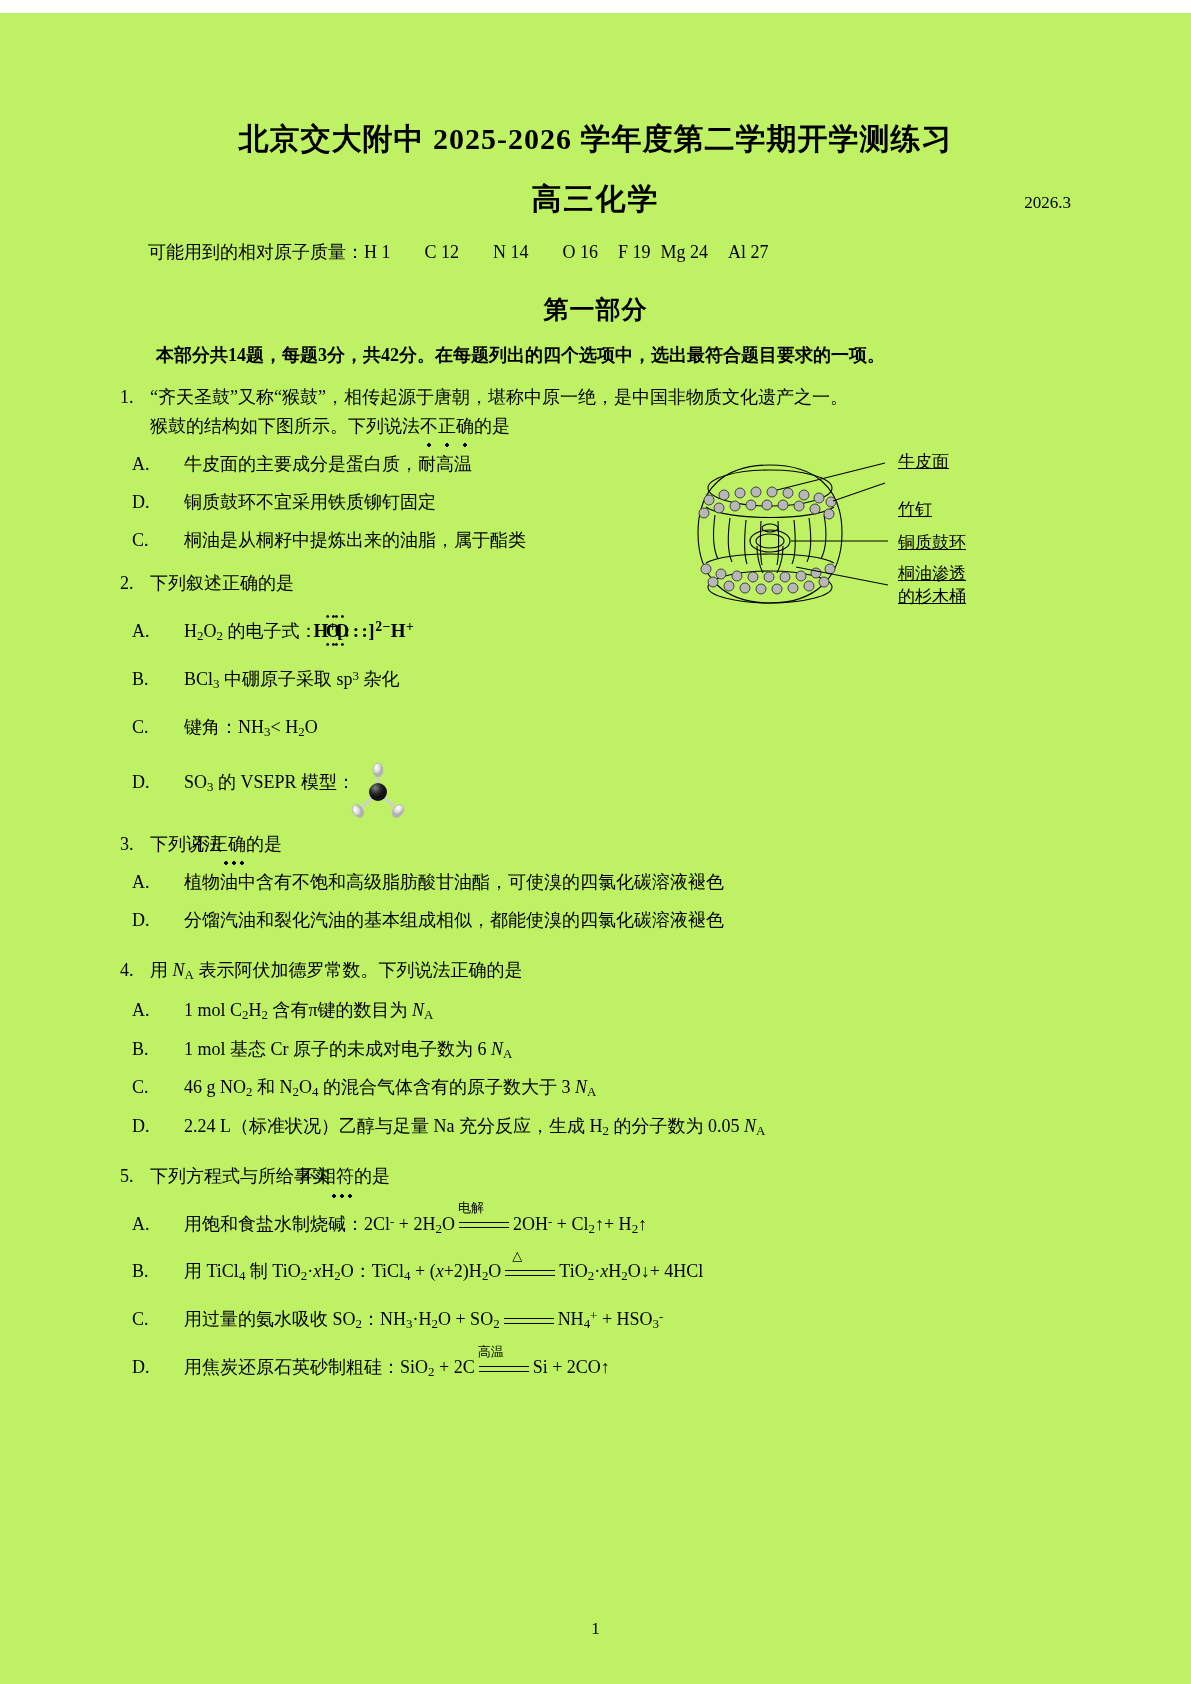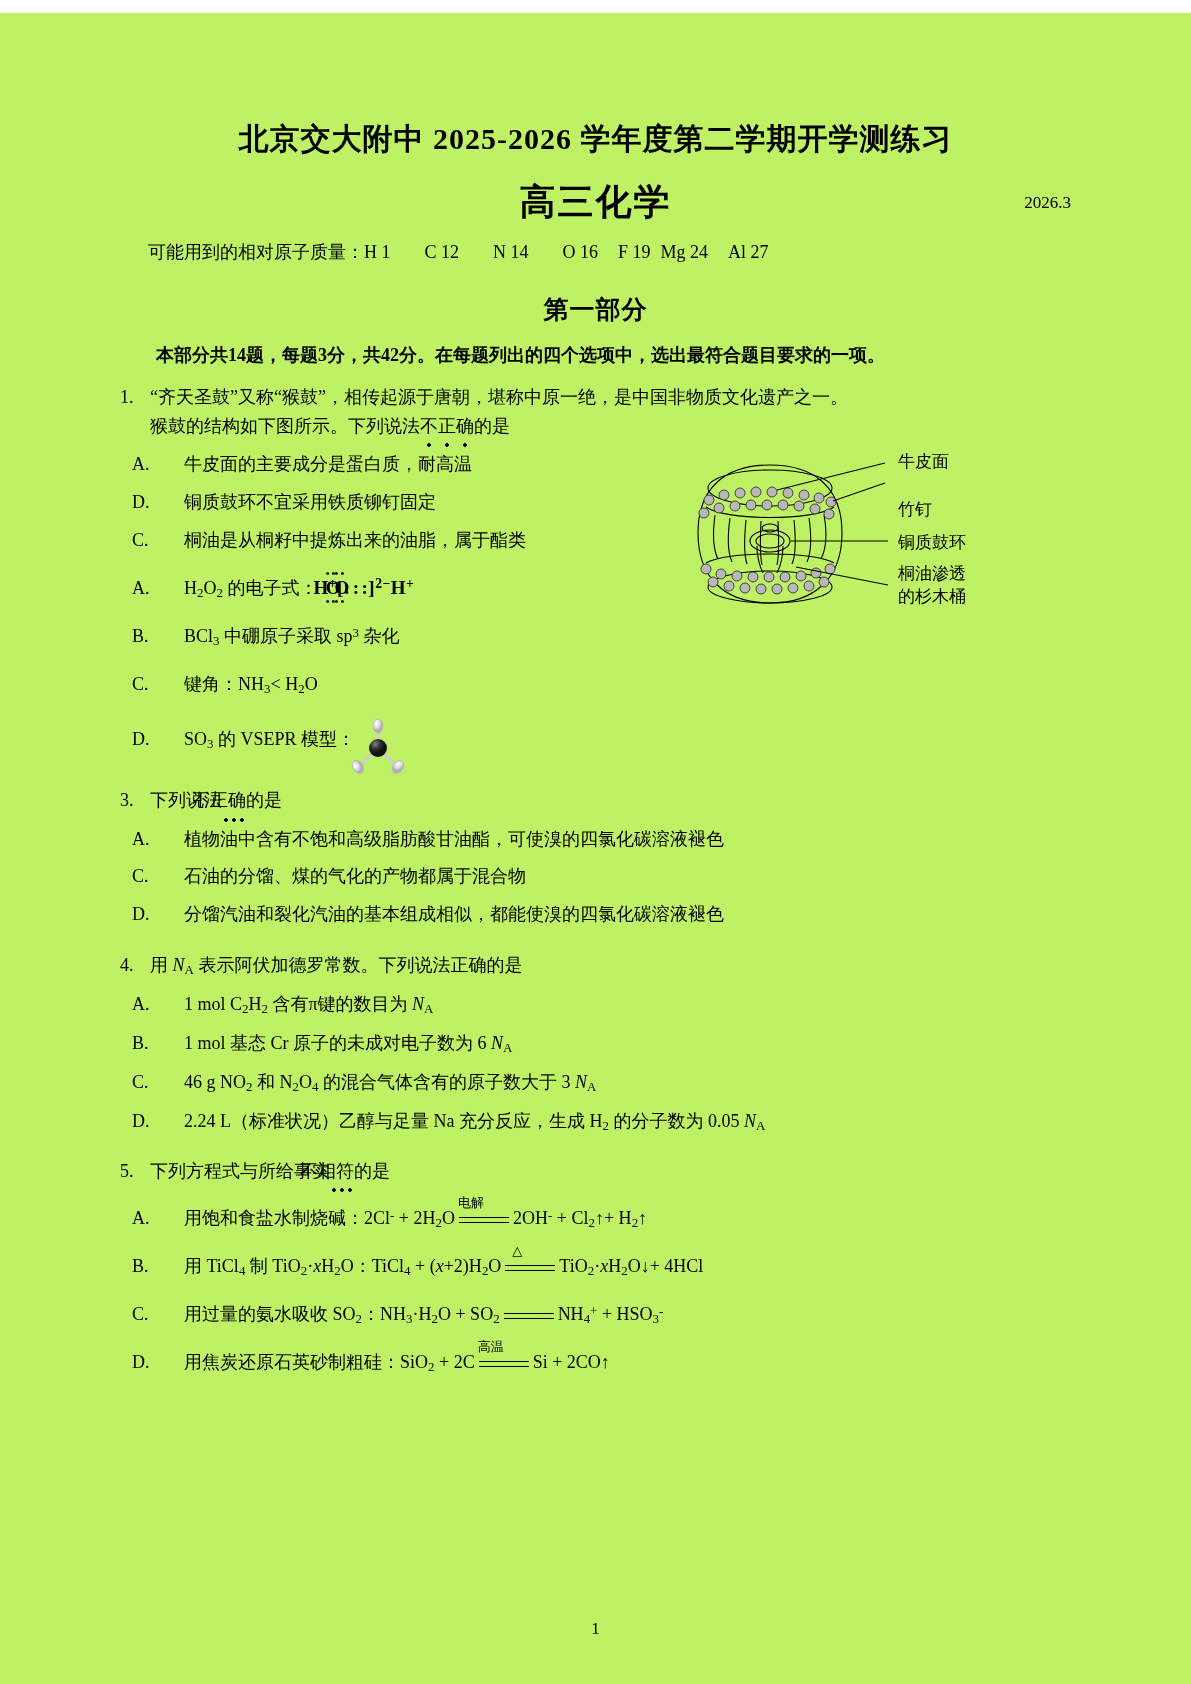--- a/index.html
+++ b/index.html
@@ -31,21 +31,21 @@
     padding-top: 108px;
     line-height: 1.2;
   }
   .subtitle-row {
     position: relative;
     margin-top: 24px;
     height: 40px;
   }
   .subject {
     text-align: center;
-    font-size: 36px;
+    font-size: 30px;
     font-weight: bold;
     letter-spacing: 2px;
     line-height: 1.2;
   }
   .exam-date {
     position: absolute;
     right: 0;
     top: 12px;
     font-size: 17px;
     font-weight: normal;
@@ -187,20 +187,21 @@
     left: 620px;
     top: 432px;
     width: 420px;
     height: 175px;
   }
   .drum-label {
     position: absolute;
     font-size: 17px;
     line-height: 1.35;
     white-space: nowrap;
+    text-decoration: underline;
   }
 
   
   .vsepr {
     display: inline-block;
     vertical-align: middle;
     width: 70px;
     height: 64px;
     margin-left: 14px;
     position: relative;
@@ -329,20 +330,23 @@
       </g>
     </svg>
     <div class="drum-label" style="left:278px; top:6px;">牛皮面</div>
     <div class="drum-label" style="left:278px; top:54px;">竹钉</div>
     <div class="drum-label" style="left:278px; top:87px;">铜质鼓环</div>
     <div class="drum-label" style="left:278px; top:118px;">桐油渗透</div>
     <div class="drum-label" style="left:278px; top:141px;">的杉木桶</div>
   </div>
 
   <div class="q">
+    <div class="q-stem">
+      <span class="q-num">2.</span><span>下列叙述正确的是</span>
+    </div>
     <div class="opts">
 
       <div class="opt loose">
         <span class="lbl">A.</span><span>H<sub>2</sub>O<sub>2</sub> 的电子式：</span><span class="lewis">H<sup>+</sup>[:<span class="oatom"><span class="topdots">••</span>O<span class="botdots">••</span></span>:<span class="oatom"><span class="topdots">••</span>O<span class="botdots">••</span></span>:]<sup>2−</sup>H<sup>+</sup></span>
       </div>
 
       <div class="opt loose">
         <span class="lbl">B.</span><span>BCl<sub>3</sub> 中硼原子采取 sp<sup>3</sup> 杂化</span>
       </div>
 
@@ -379,21 +383,20 @@
       </div>
     </div>
   </div>
 
   <div class="q">
     <div class="q-stem">
       <span class="q-num">3.</span><span>下列说法</span><span class="dotted">不正确</span><span>的是</span>
     </div>
     <div class="opts">
       <div class="opt"><span class="lbl">A.</span><span>植物油中含有不饱和高级脂肪酸甘油酯，可使溴的四氯化碳溶液褪色</span></div>
-      <div class="opt"><span class="lbl">C.</span><span>石油的分馏、煤的气化的产物都属于混合物</span></div>
       <div class="opt"><span class="lbl">D.</span><span>分馏汽油和裂化汽油的基本组成相似，都能使溴的四氯化碳溶液褪色</span></div>
     </div>
   </div>
 
   <div class="q" style="margin-top:22px">
     <div class="q-stem">
       <span class="q-num">4.</span><span>用 <span class="ital">N</span><sub>A</sub> 表示阿伏加德罗常数。下列说法正确的是</span>
     </div>
     <div class="opts">
       <div class="opt"><span class="lbl">A.</span><span>1 mol C<sub>2</sub>H<sub>2</sub> 含有π键的数目为 <span class="ital">N</span><sub>A</sub></span></div>

